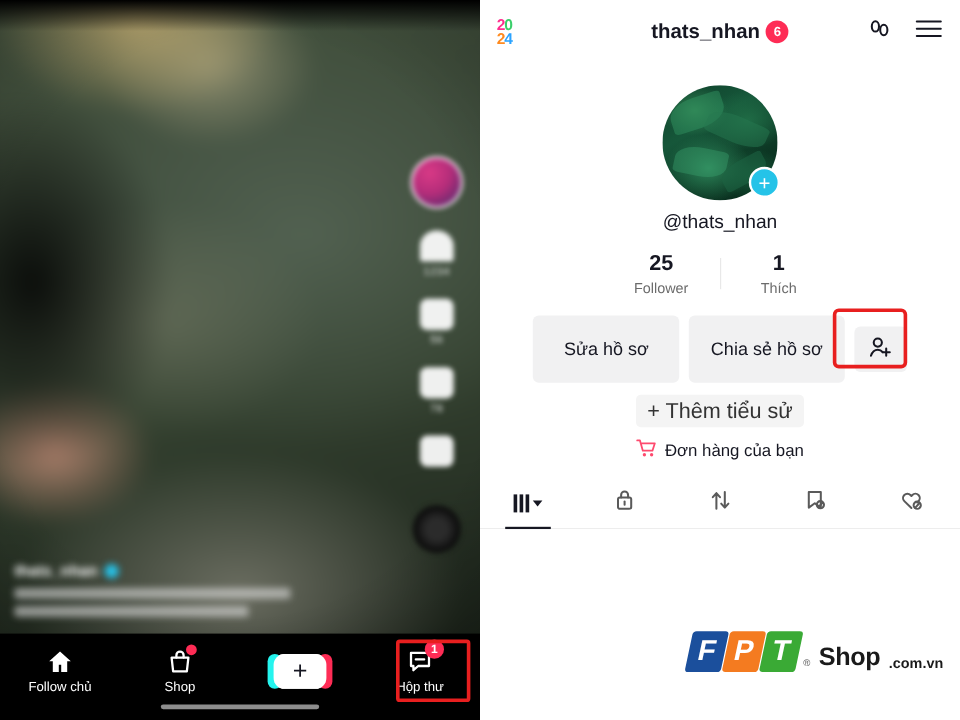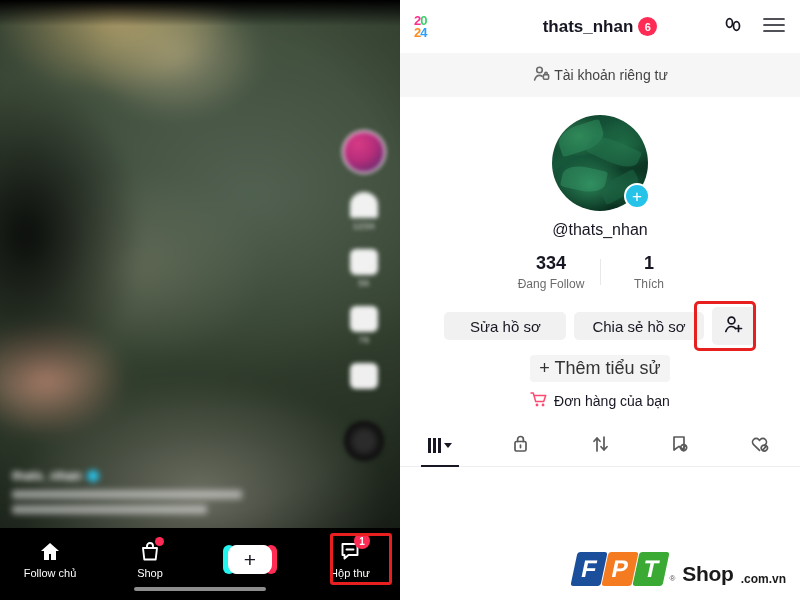--- a/index.html
+++ b/index.html
@@ -205,21 +205,21 @@
     content: ""; position: absolute; left: 0; top: 6px;
     width: 1px; height: 26px; background: #e8e8e8;
   }
   .stat-value { font-size: 18px; font-weight: bold; color: #161722; }
   .stat-label { font-size: 12px; color: #6b6b6b; margin-top: 3px; }
   .actions {
     display: flex; justify-content: center; align-items: center; gap: 8px;
     margin-top: 16px; position: relative;
   }
   .btn {
-    height: 28px; background: #f1f1f2; border: none; border-radius: 5px;
+    height: 56px; background: #f1f1f2; border: none; border-radius: 5px;
     font-size: 15px; color: #161722; padding: 0 18px;
     font-family: "Liberation Sans", sans-serif; cursor: pointer;
   }
   .btn-wide { min-width: 122px; }
   .btn-icon {
     width: 44px; height: 38px; background: #f1f1f2; border: none;
     border-radius: 5px; display: flex; align-items: center; justify-content: center;
     cursor: pointer;
   }
   .hl-adduser {
@@ -406,48 +406,37 @@
           </svg>
         </span>
         <span>
           <svg width="24" height="18" viewBox="0 0 24 18">
             <path class="stroke-icon" stroke-width="2" d="M2 3h20M2 9h20M2 15h20"></path>
           </svg>
         </span>
       </div>
     </div>
 
-    <div class="priv-banner">
-      <span>
-        <svg width="18" height="18" viewBox="0 0 18 18">
-          <circle class="stroke-gray" cx="7.5" cy="5" r="2.8"></circle>
-          <path class="stroke-gray" d="M2.6 15c.9-3 2.7-4.6 4.9-4.6 1 0 1.9.3 2.7.9"></path>
-          <rect class="stroke-gray" x="11.4" y="9.6" width="5.2" height="4.6" rx="1"></rect>
-          <path class="stroke-gray" d="M12.8 9.6V8.4a1.2 1.2 0 0 1 2.4 0v1.2"></path>
-        </svg>
-      </span>
-      <span>Tài khoản riêng tư</span>
-    </div>
 
     <div class="avatar-wrap">
       <div class="avatar">
         <span class="leaf a"></span>
         <span class="leaf b"></span>
         <span class="leaf c"></span>
         <span class="leaf d"></span>
       </div>
       <span class="avatar-plus">+</span>
     </div>
 
     <div class="handle">@thats_nhan</div>
 
     <div class="stats">
       <div class="stat">
-        <div class="stat-value">334</div>
-        <div class="stat-label">Đang Follow</div>
+        <div class="stat-value">25</div>
+        <div class="stat-label">Follower</div>
       </div>
       <div class="stat">
         <div class="stat-value">1</div>
         <div class="stat-label">Thích</div>
       </div>
     </div>
 
     <div class="actions">
       <button class="btn btn-wide">Sửa hồ sơ</button>
       <button class="btn btn-wide">Chia sẻ hồ sơ</button>

